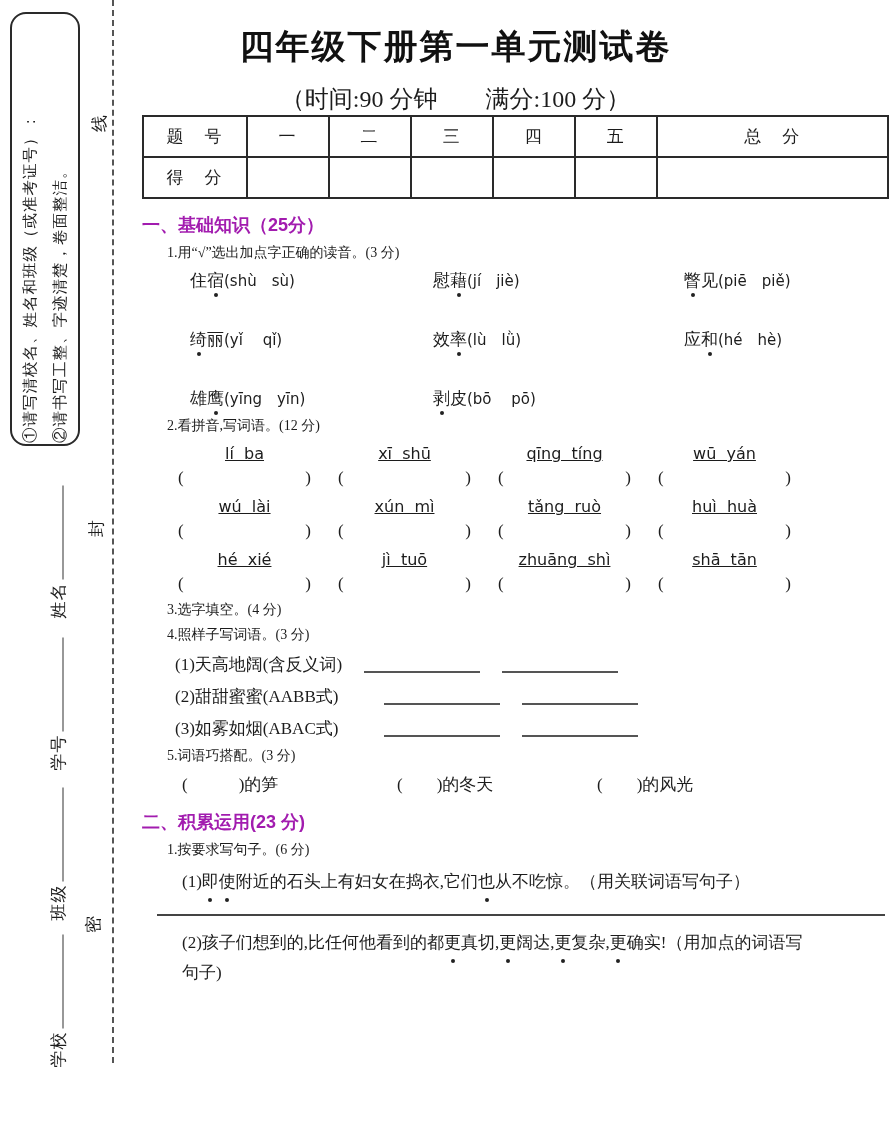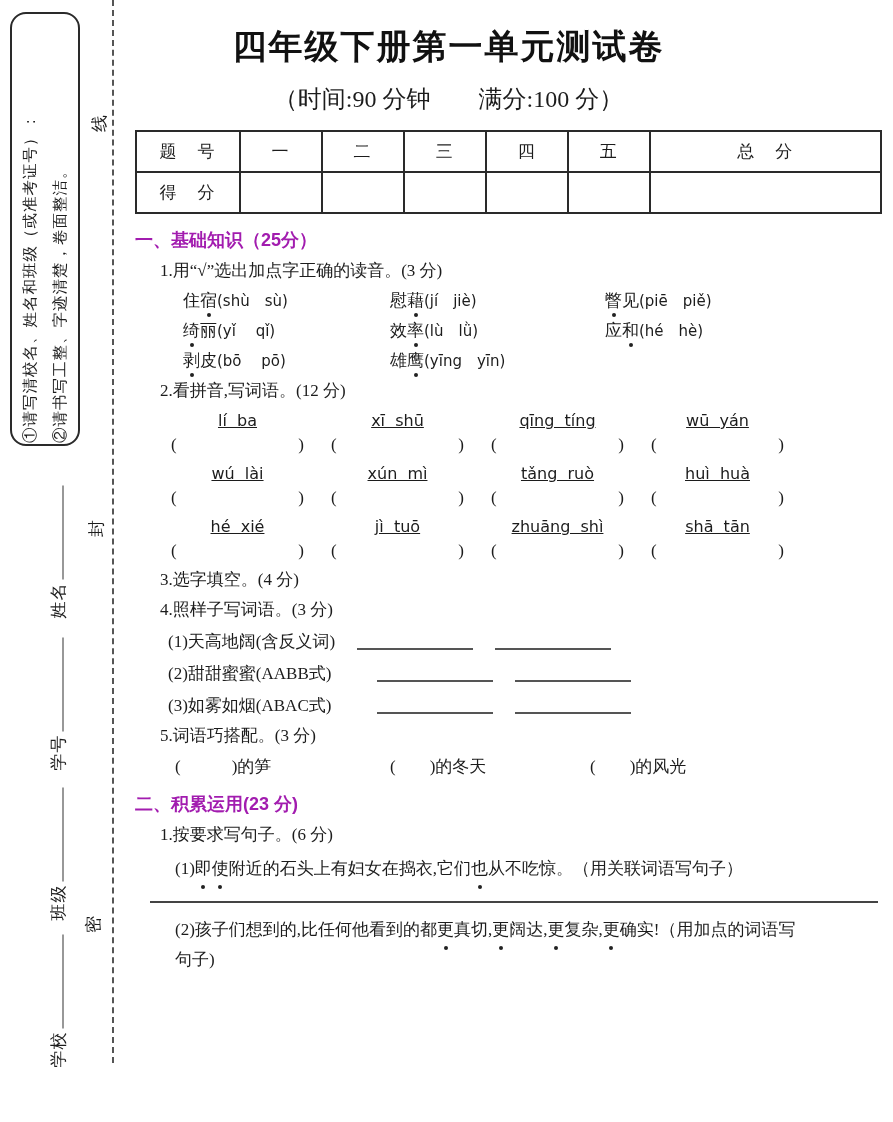--- a/index.html
+++ b/index.html
@@ -28,38 +28,38 @@
     transform: rotate(-90deg);
     display: flex; align-items: baseline; white-space: nowrap;
     font-size: 17px; letter-spacing: 1px;
   }
   .side-field .field-blank { display: inline-block; width: 94px; height: 1em; border-bottom: 1.5px solid #333; margin-left: 3px; }
 
   .dash-line { position: absolute; left: 112px; top: 0; height: 1063px; width: 0; border-left: 2px dashed #555; }
   .seal-char { position: absolute; font-size: 17px; transform: rotate(-90deg); letter-spacing: 0; }
 
   
-  .main { position: absolute; left: 135px; top: 0; width: 747px; }
+  .main { position: absolute; left: 142px; top: 0; width: 747px; }
   .title {
     margin-top: 24px; text-align: center; position: relative; left: -60px;
     font-family: "Liberation Sans", "DejaVu Sans", sans-serif;
     font-weight: bold; font-size: 34px; letter-spacing: 2px; color: #111;
   }
   .subtitle { margin-top: 13px; text-align: center; position: relative; left: -60px; font-size: 24px; white-space: pre; }
 
-  .score-table { margin-top: 15px; border-collapse: collapse; width: 747px; }
+  .score-table { margin-top: 0; border-collapse: collapse; width: 747px; }
   .score-table td { border: 2px solid #2a2a2a; height: 41px; text-align: center; font-size: 17px; letter-spacing: 2px; }
 
   .sec-head {
     margin-top: 14px; font-family: "Liberation Sans", "DejaVu Sans", sans-serif;
     font-weight: bold; font-size: 18px; color: #a21caf;
   }
-  .q-title { margin: 7px 0 0 25px; font-size: 17px; }
-
-  .q1-grid { margin: 7px 0 0 48px; display: grid; grid-template-columns: 207px 215px 1fr; row-gap: 7px; font-size: 17px; }
+  .q-title { margin: 7px 0 0 25px; font-size: 14px; }
+
+  .q1-grid { margin: 7px 0 0 48px; display: grid; grid-template-columns: 207px 215px 1fr; row-gap: 7px; font-size: 17px; gap: 36px; }
   .q1-item { white-space: pre; }
   .pinyin { font-family: "DejaVu Sans", "Liberation Sans", sans-serif; font-size: 15px; white-space: pre; }
 
   .q2-block { margin: 2px 0 0 36px; }
   .q2-prow, .q2-brow { display: grid; grid-template-columns: 160px 160px 160px 1fr; }
   .q2-prow { margin-top: 9px; text-decoration: underline; }
   .q2-brow { margin-top: 5px; }
   .q2-pcell { width: 133px; text-align: center; font-family: "DejaVu Sans", "Liberation Sans", sans-serif; font-size: 16px; white-space: pre; }
   .q2-bracket { width: 133px; display: flex; justify-content: space-between; font-size: 17px; }
 
@@ -150,22 +150,22 @@
     <div class="sec-head">一、基础知识（25分）</div>
 
     <div class="q-title">1.用“√”选出加点字正确的读音。(3 分)</div>
     <div class="q1-grid" id="q1-grid">
         <span class="q1-item"><span>住</span><span class="dotchar">宿</span><span class="pinyin">(shù　sù)</span></span>
         <span class="q1-item"><span>慰</span><span class="dotchar">藉</span><span class="pinyin">(jí　jiè)</span></span>
         <span class="q1-item"><span class="dotchar">瞥</span><span>见</span><span class="pinyin">(piē　piě)</span></span>
         <span class="q1-item"><span class="dotchar">绮</span><span>丽</span><span class="pinyin">(yǐ　 qǐ)</span></span>
         <span class="q1-item"><span>效</span><span class="dotchar">率</span><span class="pinyin">(lù　lǜ)</span></span>
         <span class="q1-item"><span>应</span><span class="dotchar">和</span><span class="pinyin">(hé　hè)</span></span>
+        <span class="q1-item"><span>雄</span><span class="dotchar">鹰</span><span class="pinyin">(yīng　yīn)</span></span>
         <span class="q1-item"><span class="dotchar">剥</span><span>皮</span><span class="pinyin">(bō　 pō)</span></span>
-        <span class="q1-item"><span>雄</span><span class="dotchar">鹰</span><span class="pinyin">(yīng　yīn)</span></span>
       </div>
 
     <div class="q-title">2.看拼音,写词语。(12 分)</div>
     <div class="q2-block" id="q2-block">
         <div class="q2-prow">
           <span class="q2-pcell">lí  ba</span>
           <span class="q2-pcell">xī  shū</span>
           <span class="q2-pcell">qīng  tíng</span>
           <span class="q2-pcell">wū  yán</span>
         </div>

